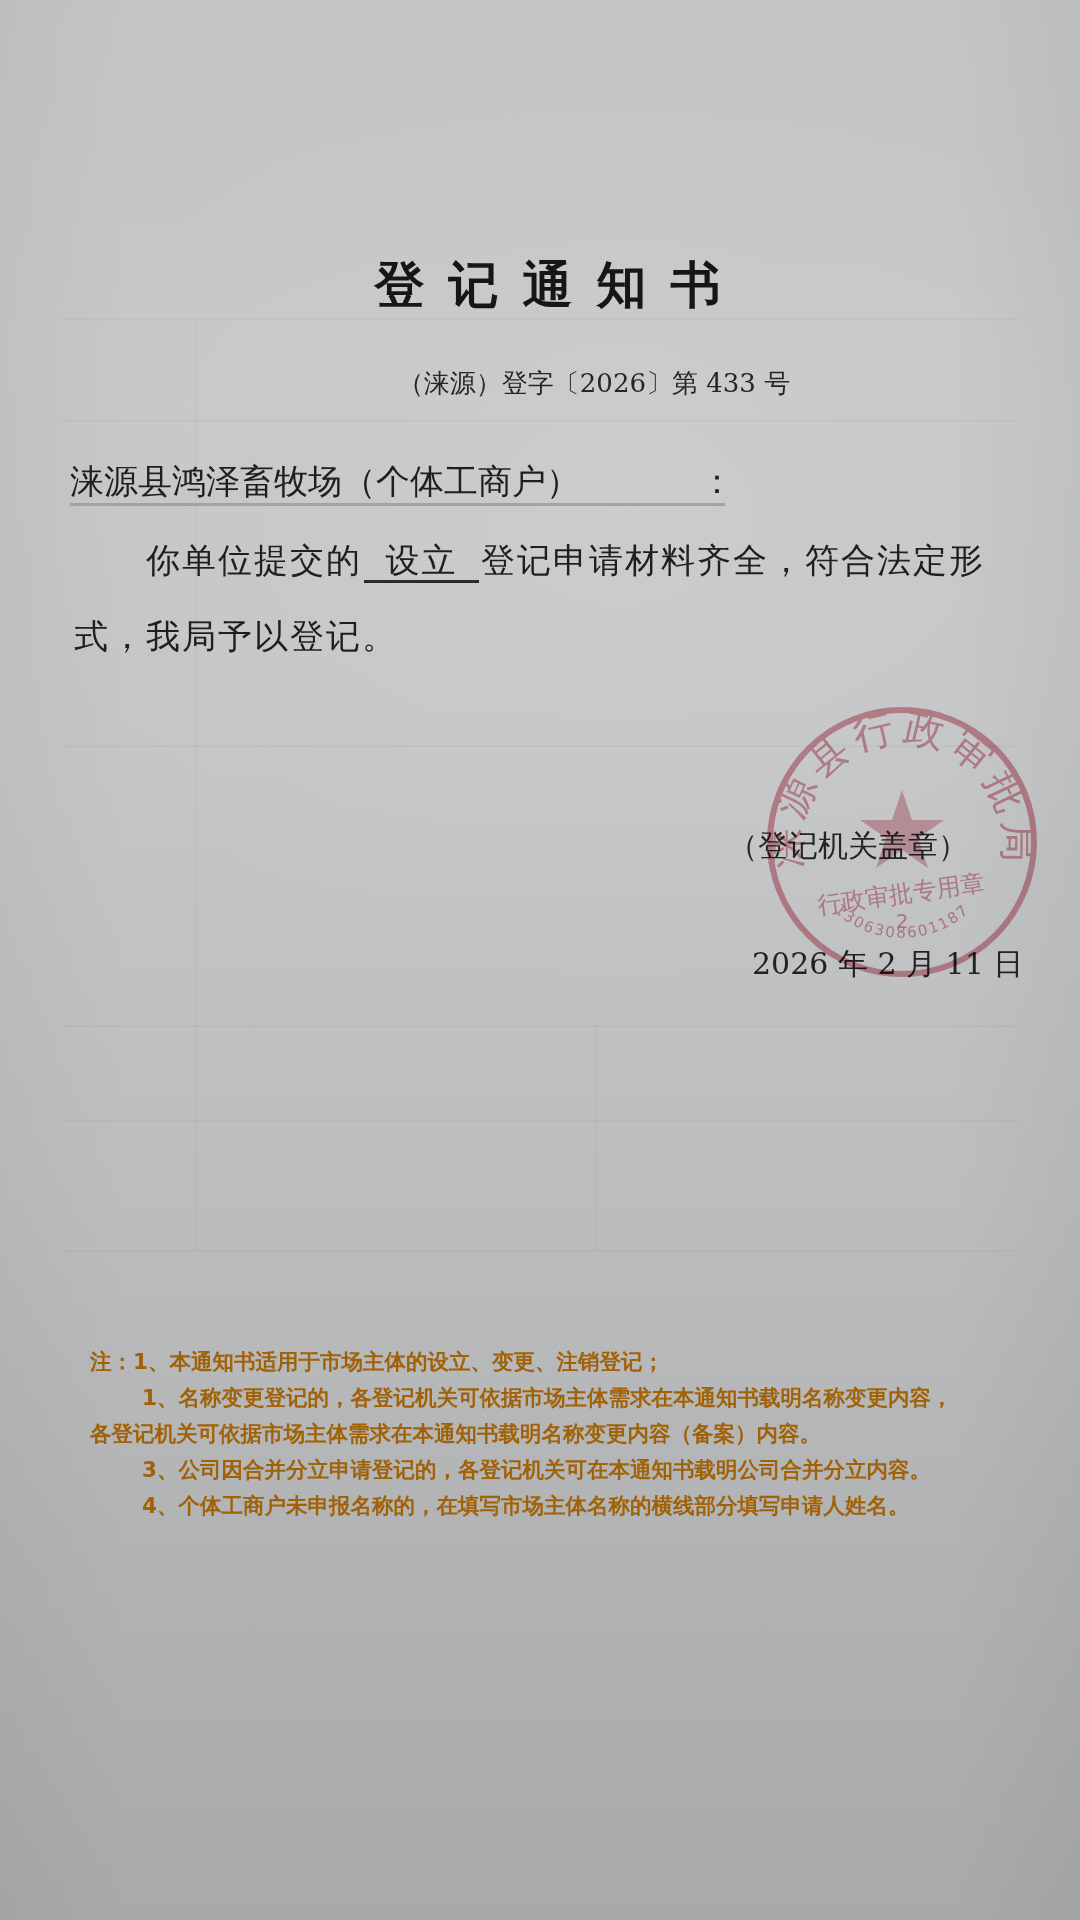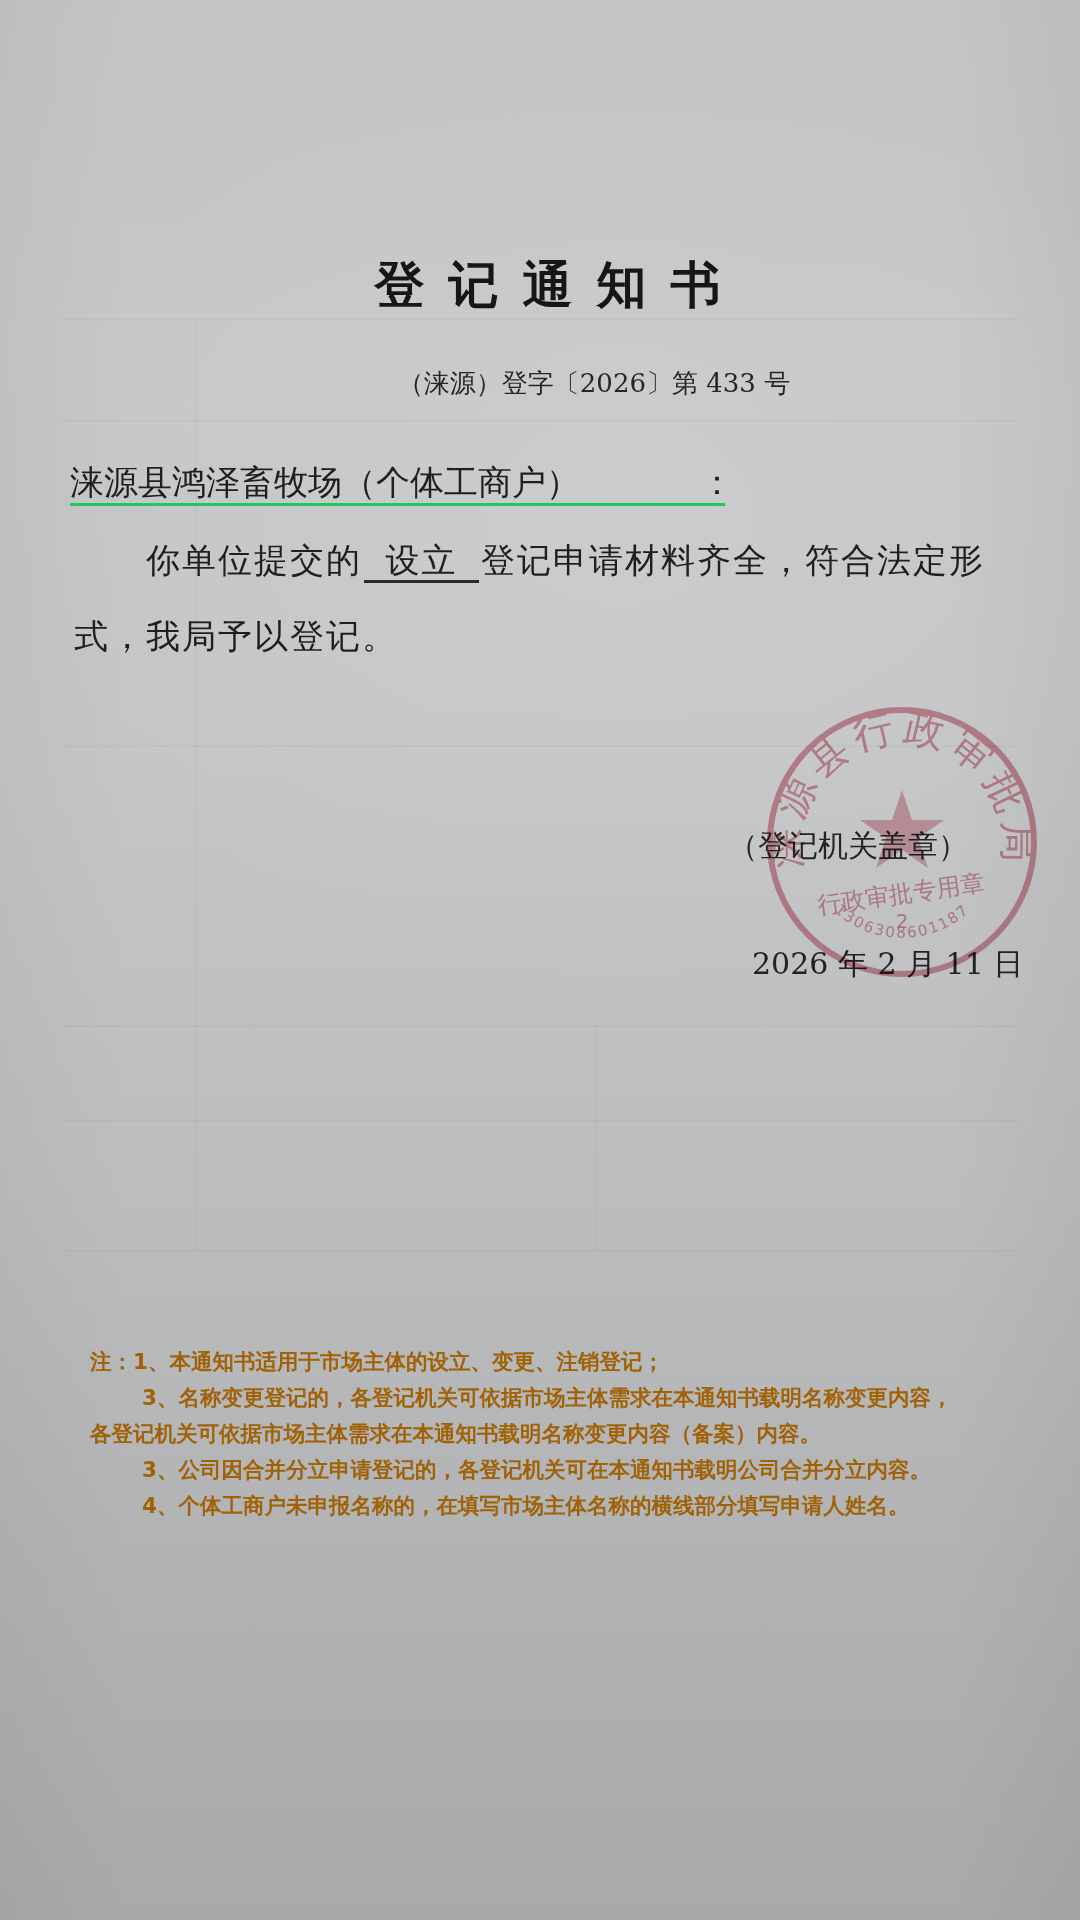--- a/index.html
+++ b/index.html
@@ -56,22 +56,22 @@
       font-size: 26px;
       padding-left: 108px;
       box-sizing: border-box;
       color: #262626;
     }
     .recipient {
       left: 70px;
       top: 461px;
       width: 655px;
       height: 42px;
-      border-bottom: 3px solid #22c55e;
-      font-family: Liberation Sans, sans-serif;
+      border-bottom: 3px solid #a3a3a3;
+      font-family: Liberation Serif, serif;
       font-size: 34px;
       line-height: 42px;
       white-space: nowrap;
       color: #1f1f1f;
     }
     .recipient .colon {
       position: absolute;
       left: 630px;
       top: 0;
     }
@@ -191,17 +191,17 @@
     <text x="140" y="200" text-anchor="middle" font-family="DejaVu Sans, sans-serif" font-size="24" fill="#d9818e" transform="rotate(-8 140 200)">行政审批专用章</text>
     <text x="140" y="226" text-anchor="middle" font-family="DejaVu Sans, sans-serif" font-size="20" fill="#d9818e">2</text>
     <text font-family="DejaVu Sans, sans-serif" font-size="15" fill="#d9818e" letter-spacing="2">
       <textPath href="#sealArcBottom" startOffset="50%" text-anchor="middle">1306308601187</textPath>
     </text>
   </svg>
 </div>
 
 <div class="abs notes">
   <div class="row">注：1、本通知书适用于市场主体的设立、变更、注销登记；</div>
-  <div class="row indent">3、名称变更登记的，各登记机关可依据市场主体需求在本通知书载明名称变更内容，</div>
+  <div class="row indent">1、名称变更登记的，各登记机关可依据市场主体需求在本通知书载明名称变更内容，</div>
   <div class="row">各登记机关可依据市场主体需求在本通知书载明名称变更内容（备案）内容。</div>
   <div class="row indent">3、公司因合并分立申请登记的，各登记机关可在本通知书载明公司合并分立内容。</div>
   <div class="row indent">4、个体工商户未申报名称的，在填写市场主体名称的横线部分填写申请人姓名。</div>
 </div>
 
 </body></html>

